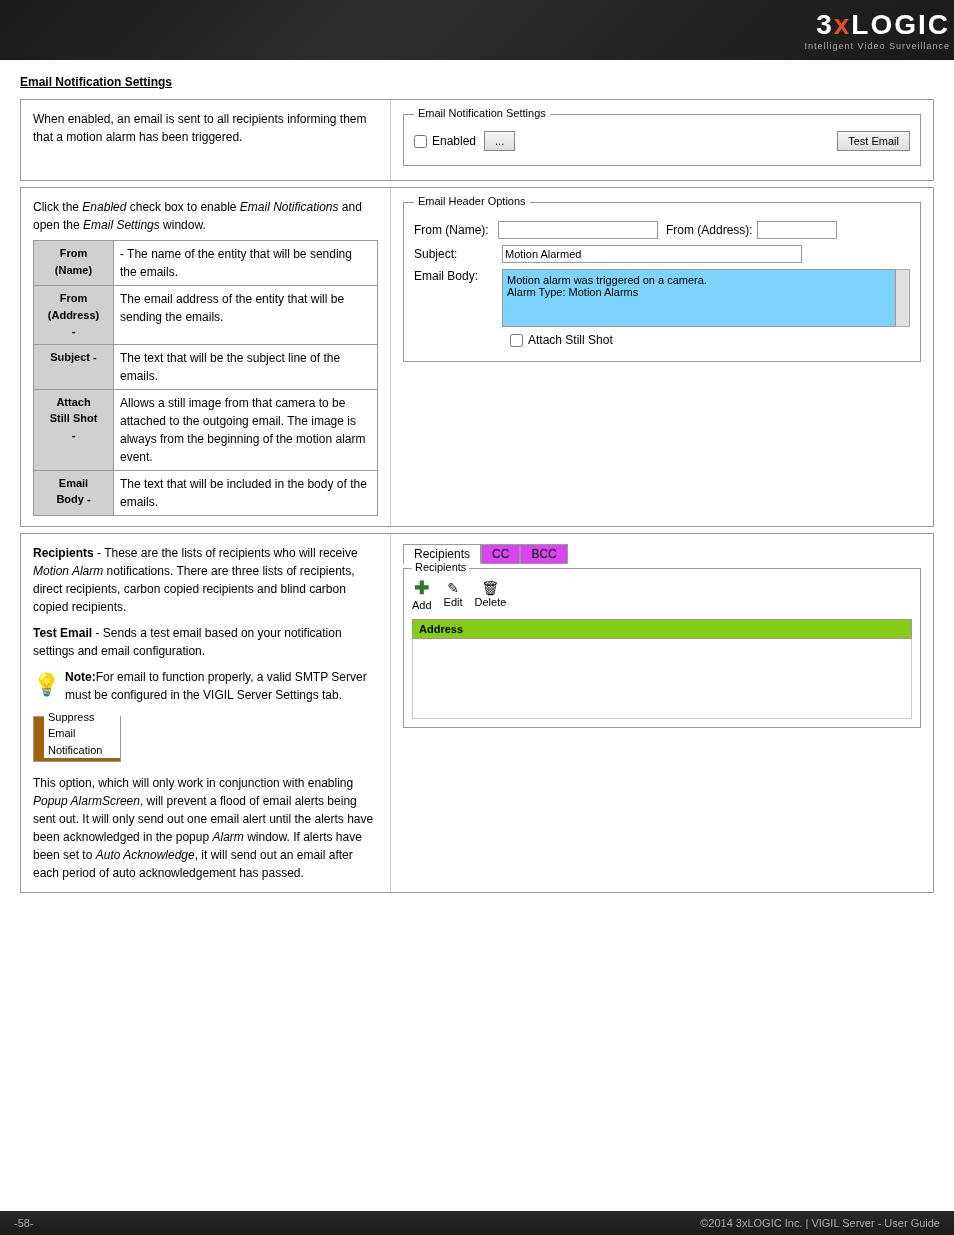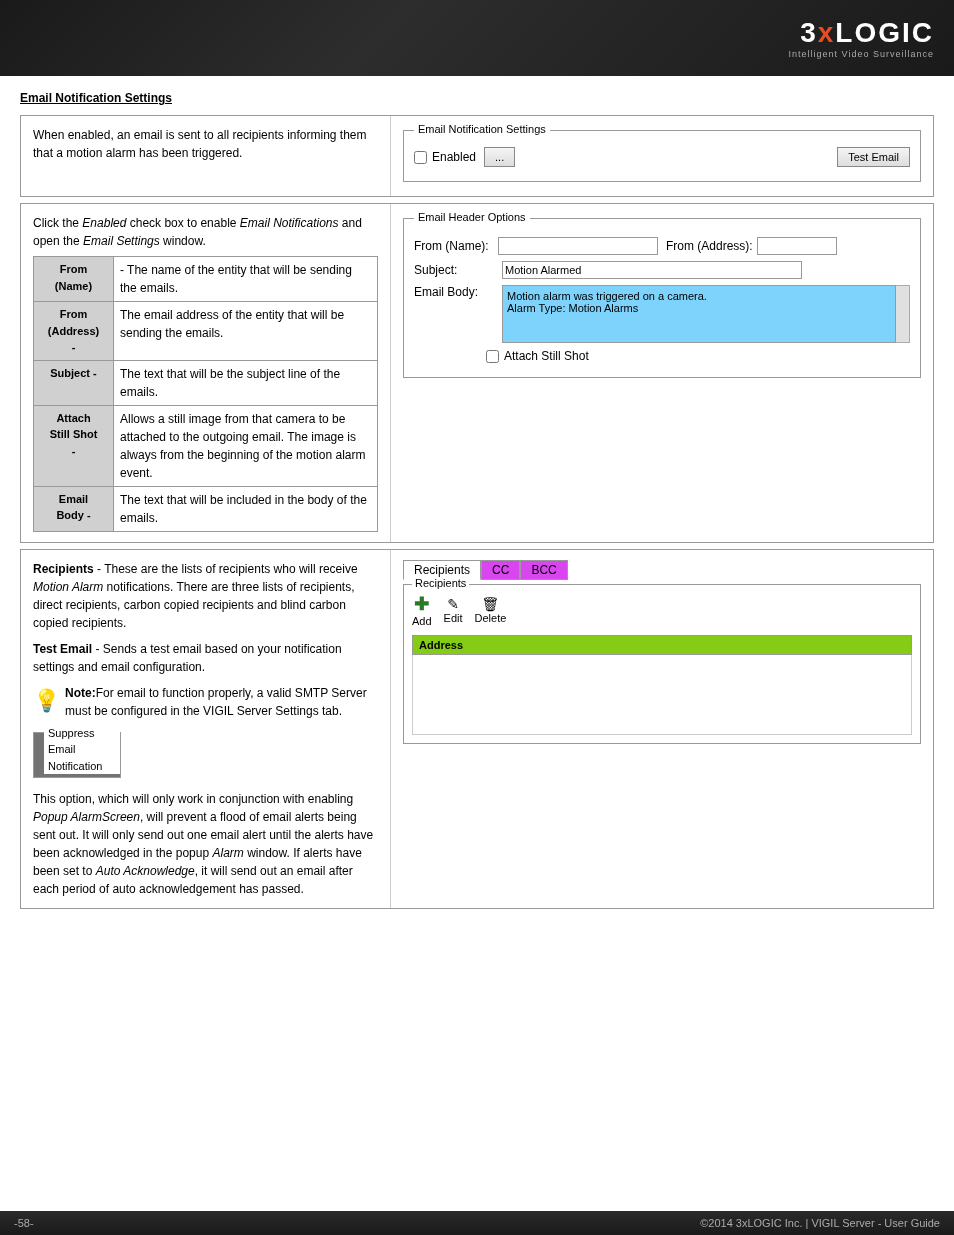--- a/index.html
+++ b/index.html
@@ -8,25 +8,25 @@
       font-size: 12px;
       background: #fff;
       width: 954px;
       min-height: 1235px;
       color: #000;
     }
 
     
     .header {
       background: linear-gradient(135deg, #1a1a1a 0%, #2d2d2d 40%, #1a1a1a 100%);
-      height: 76px;
+      height: 60px;
       display: flex;
       align-items: center;
       justify-content: flex-end;
-      padding-right: 20px;
+      padding-right: 4px;
       position: relative;
     }
     .header-logo {
       display: flex;
       flex-direction: column;
       align-items: flex-end;
     }
     .logo-text {
       font-size: 28px;
       font-weight: bold;
@@ -371,21 +371,21 @@
             <span class="form-label">Email Body:</span>
             <div class="body-wrapper" style="flex:1; margin-left:4px;">
               <div class="body-content">
                 <div>Motion alarm was triggered on a camera.</div>
                 <div>Alarm Type: Motion Alarms</div>
               </div>
               <div class="body-scrollbar-track"></div>
             </div>
           </div>
 
-          <div class="checkbox-row" style="margin-left: 72px; margin-top:4px;">
+          <div class="checkbox-row" style="margin-left: 96px; margin-top:4px;">
             <input type="checkbox" style="">
             <span>Attach Still Shot</span>
           </div>
         </div>
       </div>
     </div>
   </div>
 
   <div class="row-block">
     <div class="left-col">
@@ -396,21 +396,21 @@
       <p style="margin-top:8px;">
         <strong>Test Email</strong> - Sends a test email based on your notification settings and email configuration.
       </p>
 
       <div class="note-box">
         <span class="note-icon">💡</span>
         <span><strong>Note:</strong>For email to function properly, a valid SMTP Server must be configured in the VIGIL Server Settings tab.</span>
       </div>
 
       <div style="margin: 8px 0;">
-        <div class="fieldset-wrapper" style="display:inline-block; padding: 8px 12px; background:#737373;">
+        <div class="fieldset-wrapper" style="display:inline-block; padding: 8px 12px; background:#a16207;">
           <span class="fw-label">Suppress Email Notification</span>
           <div class="checkbox-row" style="margin-top:6px;">
             <input type="checkbox" style="">
             <span>Enabled</span>
           </div>
         </div>
       </div>
 
       <p>
         This option, which will only work in conjunction with enabling <em>Popup AlarmScreen</em>, will prevent a flood of email alerts being sent out. It will only send out one email alert until the alerts have been acknowledged in the popup <em>Alarm</em> window. If alerts have been set to <em>Auto Acknowledge</em>, it will send out an email after each period of auto acknowledgement has passed.

